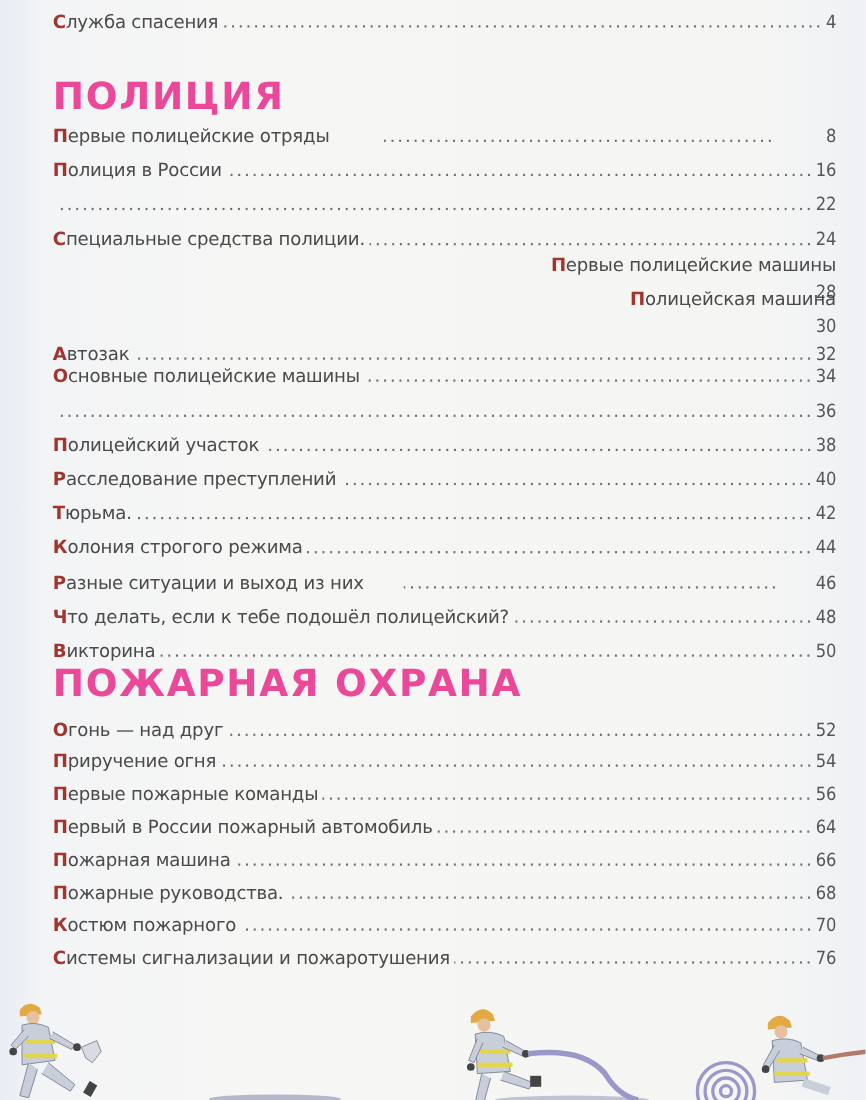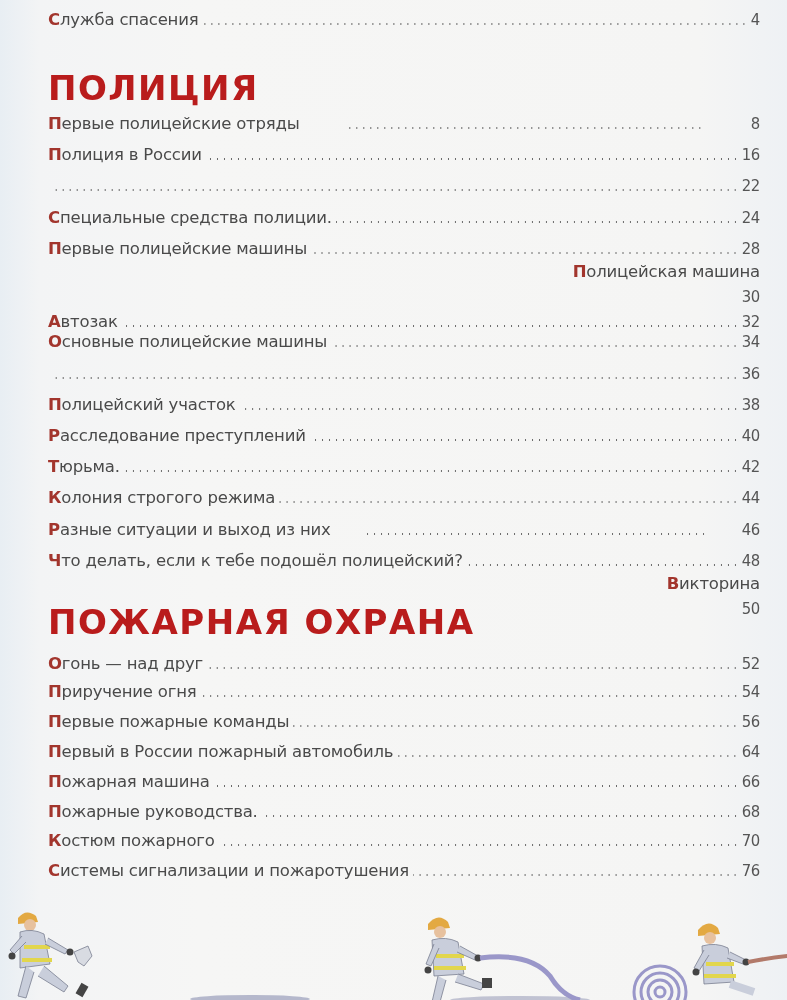--- a/index.html
+++ b/index.html
@@ -18,21 +18,21 @@
   .row .dots {
     flex: 1 1 auto; margin: 0 3px 5px 4px; height: 2px;
     background-image: radial-gradient(circle, #6a6a6a 0.9px, transparent 1.1px);
     background-size: 7px 2px; background-repeat: repeat-x; background-position: right center;
   }
   .row .page {
     font-family: "DejaVu Sans Condensed", "DejaVu Sans", sans-serif;
     font-size: 16.5px; color: #555; white-space: nowrap; letter-spacing: -0.3px;
   }
   .heading {
-    position: absolute; left: 0; color: #b91c1c; font-weight: bold;
+    position: absolute; left: 0; color: #ec4899; font-weight: bold;
     font-family: "DejaVu Sans", sans-serif; letter-spacing: 1.5px;
     text-transform: uppercase; white-space: nowrap;
   }
   .illus { position: absolute; left: 0; top: 880px; width: 787px; height: 120px; }
 </style>
 </head>
 <body>
 
 <div class="toc">
 
@@ -57,21 +57,21 @@
       </div>
       <div class="row" style="top: 168.4px;">
         <span class="dots"></span>
         <span class="page">22</span>
       </div>
       <div class="row" style="top: 199.6px;">
         <span class="title"><span class="initial">С</span><span>пециальные средства полиции.</span></span>
         <span class="dots"></span>
         <span class="page">24</span>
       </div>
-      <div class="row" style="top: 230.8px;">
+      <div class="row" style="top: 230.8px; flex-direction: column;">
         <span class="title"><span class="initial">П</span><span>ервые полицейские машины</span></span>
         <span class="dots"></span>
         <span class="page">28</span>
       </div>
       <div class="row" style="top: 262px; flex-direction: column;">
         <span class="title"><span class="initial">П</span><span>олицейская машина</span></span>
         <span class="dots"></span>
         <span class="page">30</span>
       </div>
       <div class="row" style="top: 304px;">
@@ -111,21 +111,21 @@
       <div class="row" style="top: 511.6px; gap: 32px;">
         <span class="title"><span class="initial">Р</span><span>азные ситуации и выход из них</span></span>
         <span class="dots"></span>
         <span class="page">46</span>
       </div>
       <div class="row" style="top: 542.8px;">
         <span class="title"><span class="initial">Ч</span><span>то делать, если к тебе подошёл полицейский?</span></span>
         <span class="dots"></span>
         <span class="page">48</span>
       </div>
-      <div class="row" style="top: 574px; flex-direction: column;">
+      <div class="row" style="top: 574px;">
         <span class="title"><span class="initial">В</span><span>икторина</span></span>
         <span class="dots"></span>
         <span class="page">50</span>
       </div>
     </div>
 
   <div class="heading" style="top:602px; font-size:34px; line-height:40px;">ПОЖАРНАЯ ОХРАНА</div>
 
   <div id="sec1">
       <div class="row" style="top: 646px;">

